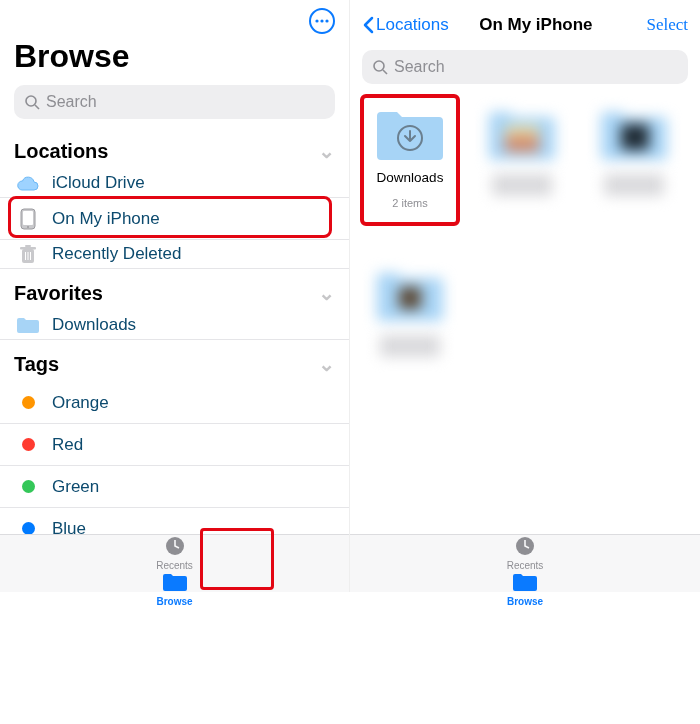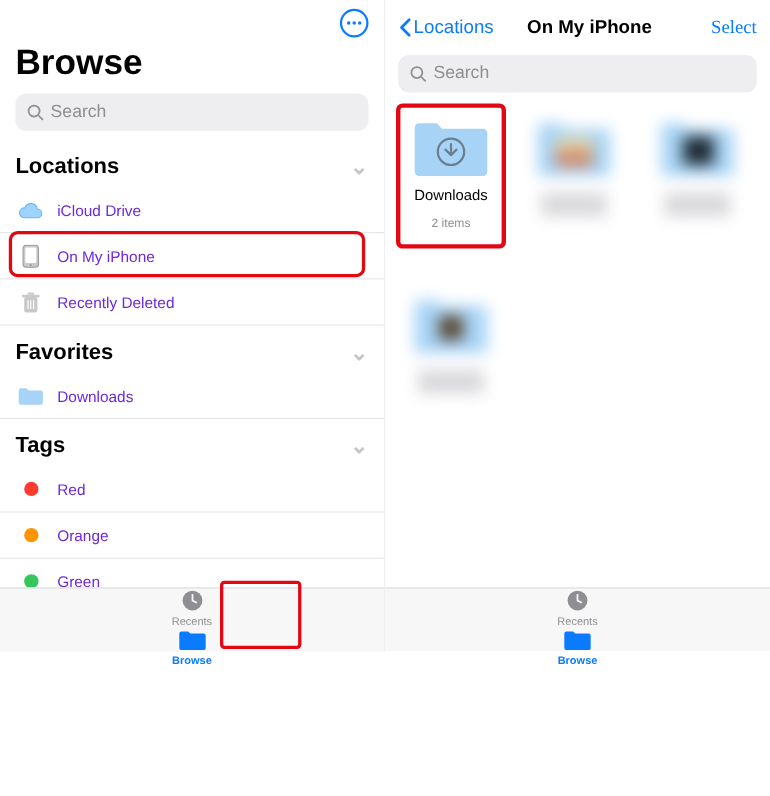--- a/index.html
+++ b/index.html
@@ -4,21 +4,21 @@
 <style>
   * { box-sizing: border-box; margin: 0; padding: 0; font-family: -apple-system, Helvetica, Arial, sans-serif; }
   body { width: 700px; height: 724px; background: #fff; display: flex; overflow: hidden; }
   .pane { height: 592px; position: relative; display: flex; flex-direction: column; }
   .pane-left { width: 350px; border-right: 1px solid #eee; }
   .pane-right { width: 350px; }
 
   
   .searchbar { display:flex; align-items:center; background:#eeeef0; border-radius:10px; height:34px; padding:0 10px; color:#8e8e93; font-size:16px; }
   .searchbar svg { margin-right:6px; flex:0 0 auto; }
-  .row { display:flex; align-items:center; height:42px; padding:0 10px 0 14px; border-bottom:1px solid #e5e5e8; font-size:14px; color:#6d28d9; }
+  .row { display:flex; align-items:center; height:42px; padding:0 10px 0 14px; border-bottom:1px solid #e5e5e8; font-size:17px; color:#0c4a6e; }
   .row .icon { width:28px; display:flex; justify-content:center; margin-right:10px; }
   .section-hd { display:flex; align-items:center; justify-content:space-between; padding:12px 14px 6px 14px; font-size:20px; font-weight:700; }
   .section-hd .chev { color:#c6c6c8; }
 
   
   .left-top { display:flex; justify-content:flex-end; padding:8px 14px 4px; }
   .more-circle { width:26px; height:26px; border:2px solid #0a7aff; border-radius:50%; color:#0a7aff; display:flex; align-items:center; justify-content:center; font-size:16px; line-height:1; }
   .browse-title { font-size:32px; font-weight:800; padding:0 14px 10px; }
   .left-search-wrap { padding:0 14px 8px; }
   .tag-dot { width:13px; height:13px; border-radius:50%; }
@@ -125,35 +125,41 @@
     <span>Downloads</span>
   </div>
 
   <div class="section-hd">
     <span>Tags</span>
     <span class="chev">⌄</span>
   </div>
   <div id="tags-container">
       <div class="row">
         <span class="icon">
+          <span class="tag-dot" style="background:#ff9500"></span>
+        </span>
+        <span>Orange</span>
+      </div>
+      <div class="row">
+        <span class="icon">
           <span class="tag-dot" style="background:#ff3b30"></span>
         </span>
         <span>Red</span>
       </div>
       <div class="row">
         <span class="icon">
-          <span class="tag-dot" style="background:#ff9500"></span>
-        </span>
-        <span>Orange</span>
-      </div>
-      <div class="row">
-        <span class="icon">
           <span class="tag-dot" style="background:#34c759"></span>
         </span>
         <span>Green</span>
+      </div>
+      <div class="row">
+        <span class="icon">
+          <span class="tag-dot" style="background:#007aff"></span>
+        </span>
+        <span>Blue</span>
       </div>
       <div class="row">
         <span class="icon">
           <span class="tag-dot" style="background:#af52de"></span>
         </span>
         <span>Purple</span>
       </div>
     </div>
 
   <div class="tabbar">

